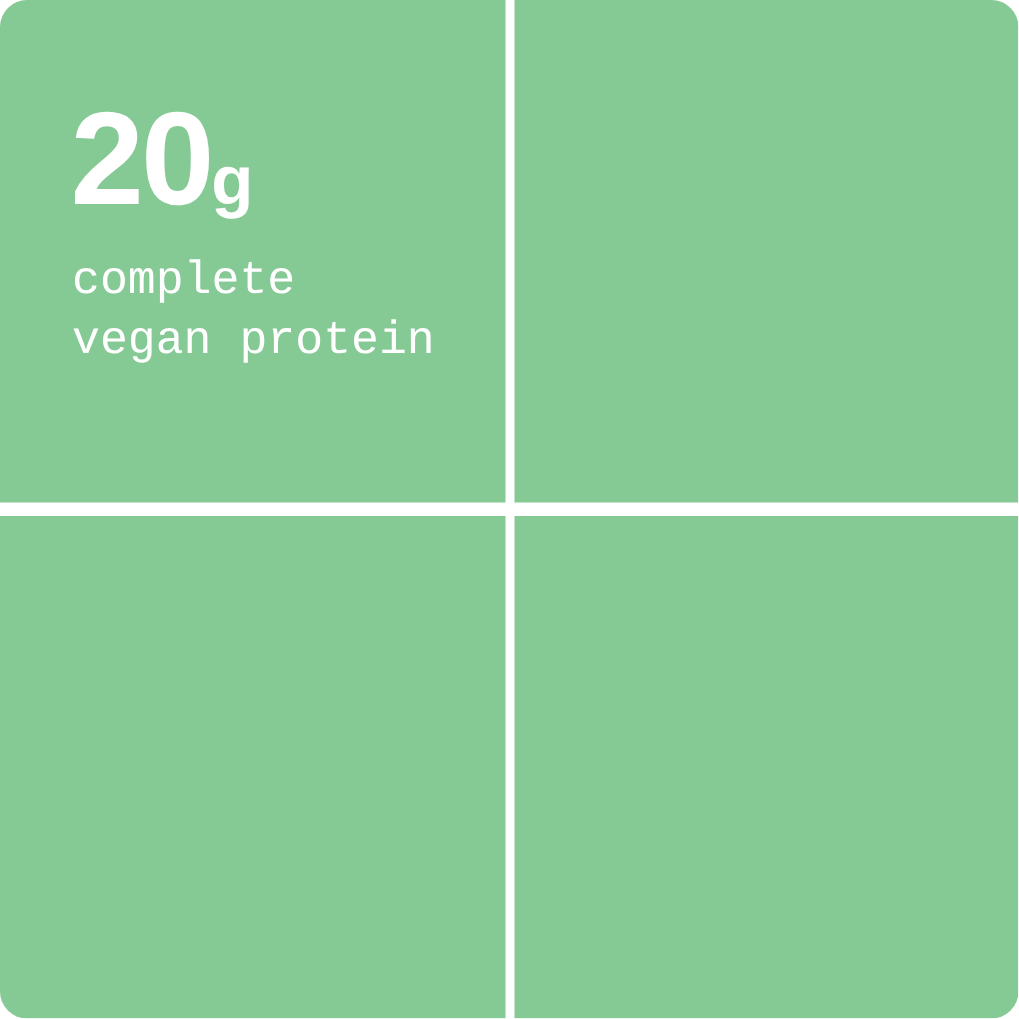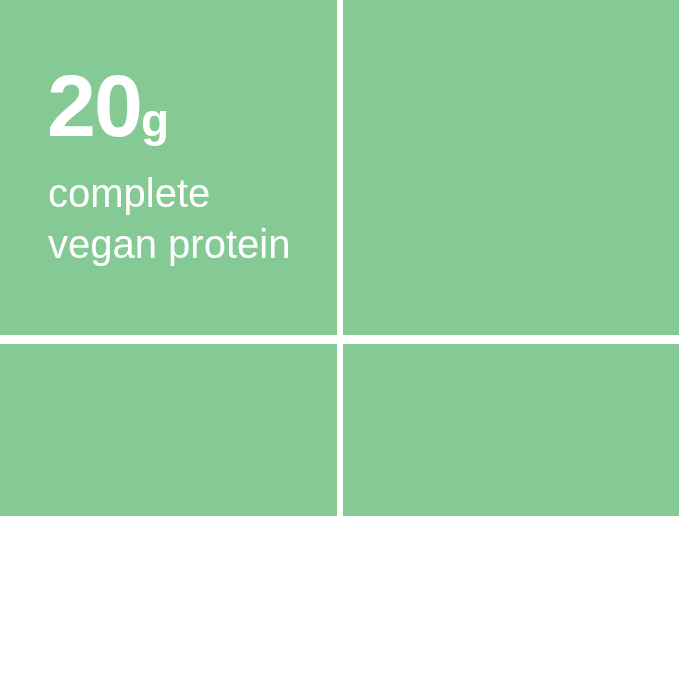--- a/index.html
+++ b/index.html
@@ -7,23 +7,24 @@
     padding: 0;
     background: #ffffff;
   }
   body {
     font-family: "Liberation Sans", sans-serif;
   }
 
   .infographic {
     position: relative;
     width: 679px;
-    height: 516px;
+    height: 679px;
     background: #ffffff;
     overflow: hidden;
+    border-radius: 18px;
   }
 
   .quad {
     position: absolute;
     background: #85c995;
     box-sizing: border-box;
     overflow: hidden;
   }
   .quad.tl { left: 0;   top: 0;   width: 337px; height: 335px; }
   .quad.tr { left: 343px; top: 0;   width: 336px; height: 335px; }
@@ -45,24 +46,25 @@
   .stat-number .unit {
     font-size: 46px;
     font-weight: 700;
     letter-spacing: -1px;
   }
   .stat-caption {
     position: absolute;
     left: 48px;
     top: 168px;
     color: #ffffff;
-    font-size: 40px;
+    font-size: 31px;
     line-height: 1.28;
     font-weight: 400;
     white-space: pre-line;
+    font-family: Liberation Mono, monospace;
   }
 </style>
 </head>
 <body>
 
 <div class="infographic">
 
   <div class="quad tl">
     <div class="stat-number">
       <span>20</span><span class="unit">g</span>

